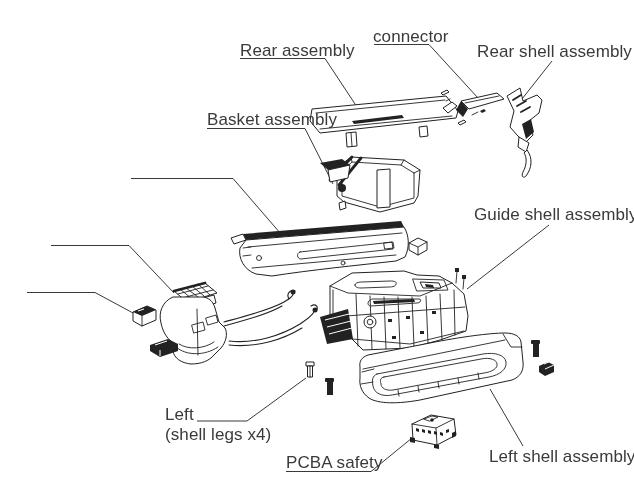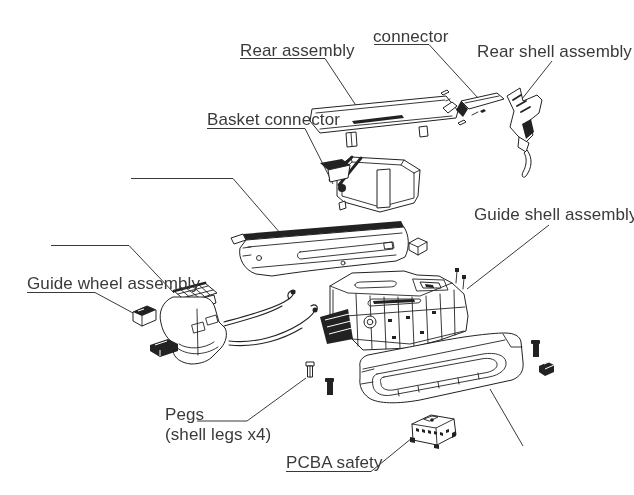--- a/index.html
+++ b/index.html
@@ -199,20 +199,20 @@
       <rect class="b" x="533" y="344" width="6" height="13"></rect>
       <path class="b" d="M539,366 L548,362 L554,365 L554,372 L545,376 L539,372 Z"></path>
       <path class="wl" d="M544,364 l5,-2 M545,369 l9,-4"></path>
     </g>
 
   </svg>
 
   <div class="lbl" style="left:240px;top:43px">Rear assembly</div>
   <div class="lbl" style="left:373px;top:29px">connector</div>
   <div class="lbl" style="left:477px;top:44px">Rear shell assembly</div>
-  <div class="lbl" style="left:207px;top:112px">Basket connector</div>
+  <div class="lbl" style="left:207px;top:112px">Basket assembly</div>
   <div class="lbl" style="left:474px;top:207px">Guide shell assembly</div>
-  <div class="lbl" style="left:27px;top:276px">Guide wheel assembly</div>
-  <div class="lbl" style="left:165px;top:407px">Pegs</div>
+  <div class="lbl" style="left:165px;top:407px">Left</div>
   <div class="lbl" style="left:165px;top:427px">(shell legs x4)</div>
   <div class="lbl" style="left:286px;top:455px">PCBA safety</div>
+  <div class="lbl" style="left:489px;top:449px">Left shell assembly</div>
 
 </div>
 
 </body></html>

